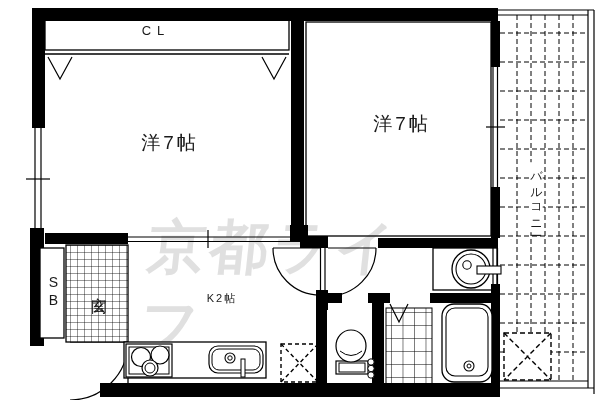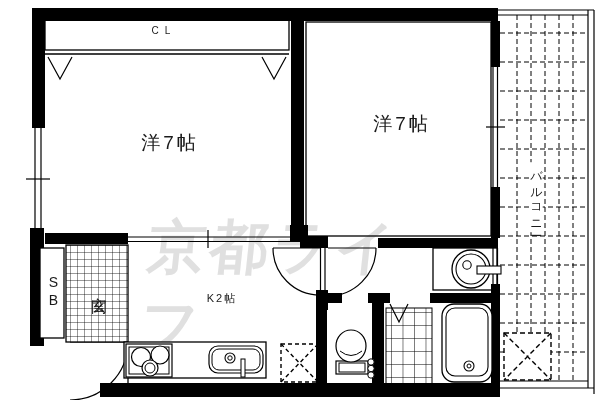--- a/index.html
+++ b/index.html
@@ -6,21 +6,21 @@
   #plan{position:relative;width:600px;height:400px;background:#fff;overflow:hidden;
         font-family:"Liberation Sans","DejaVu Sans",sans-serif;}
   #plan svg{position:absolute;left:0;top:0;z-index:2;}
   .label{position:absolute;z-index:3;color:#1a1a1a;white-space:nowrap;
          transform:translate(-50%,-50%);line-height:1.05;}
   .vtext{writing-mode:vertical-rl;text-orientation:upright;}
   #watermark{position:absolute;z-index:1;left:296px;top:287px;
              transform:translate(-50%,-50%) skewX(-6deg);
              font-size:58px;font-weight:900;letter-spacing:4px;
              color:#e0e0e0;z-index:1;}
-  .cl{left:164px;top:31px;font-size:10px;letter-spacing:6px;}
+  .cl{left:156px;top:31px;font-size:13px;letter-spacing:6px;}
   .room1{left:170px;top:143px;font-size:19px;letter-spacing:3px;}
   .room2{left:402px;top:124px;font-size:19px;letter-spacing:3px;}
   .kitchen{left:222px;top:299px;font-size:11px;letter-spacing:2px;}
   .genkan{left:99px;top:288px;font-size:15px;letter-spacing:3px;}
   .sb{left:53px;top:292px;font-size:14px;letter-spacing:2px;}
   .balcony{left:536px;top:197px;font-size:12px;letter-spacing:3px;background:#fff;}
 </style>
 </head>
 <body>
 

